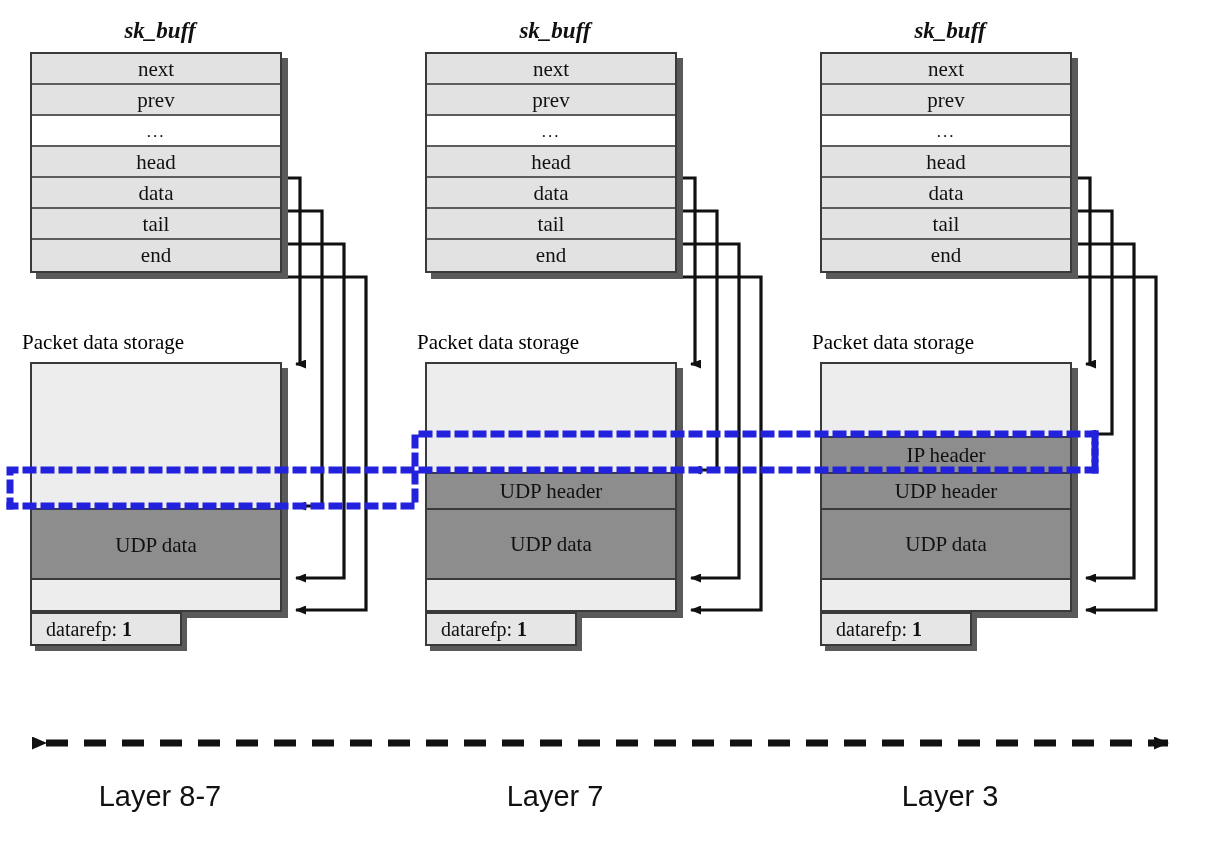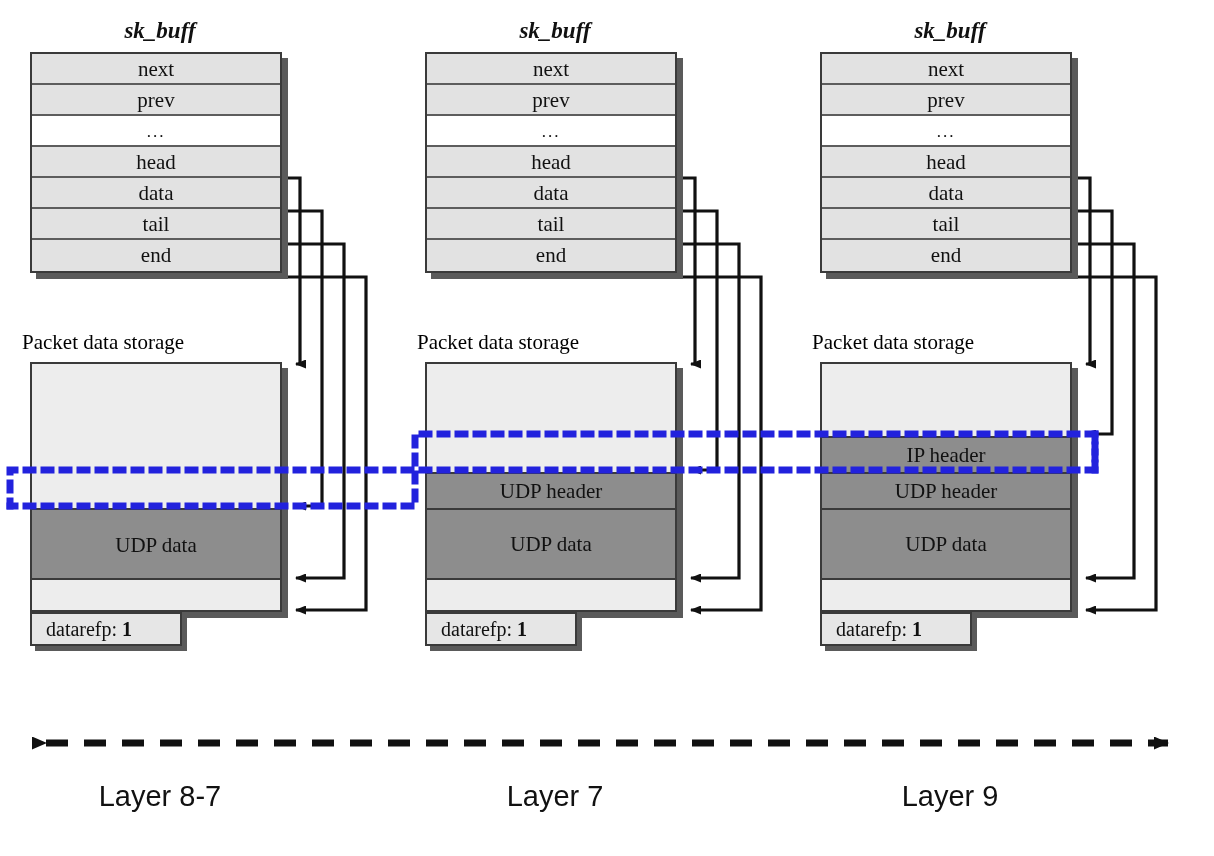--- a/index.html
+++ b/index.html
@@ -163,15 +163,15 @@
       </marker>
       <marker id="ahr" markerWidth="15" markerHeight="13" refX="14" refY="6.5" orient="auto" markerUnits="userSpaceOnUse">
         <path d="M15,6.5 L0,0 L0,13 z" fill="#111"></path>
       </marker>
     </defs>
     <path d="M46,743 L1168,743" stroke="#111" stroke-width="7" stroke-dasharray="22 16" fill="none" marker-start="url(#ahl)" marker-end="url(#ahr)"></path>
   </svg>
 
   <div class="layer-label" style="left:10px;top:780px;">Layer 8-7</div>
   <div class="layer-label" style="left:405px;top:780px;">Layer 7</div>
-  <div class="layer-label" style="left:800px;top:780px;">Layer 9</div>
+  <div class="layer-label" style="left:800px;top:780px;">Layer 3</div>
 
 </div>
 
 </body></html>

